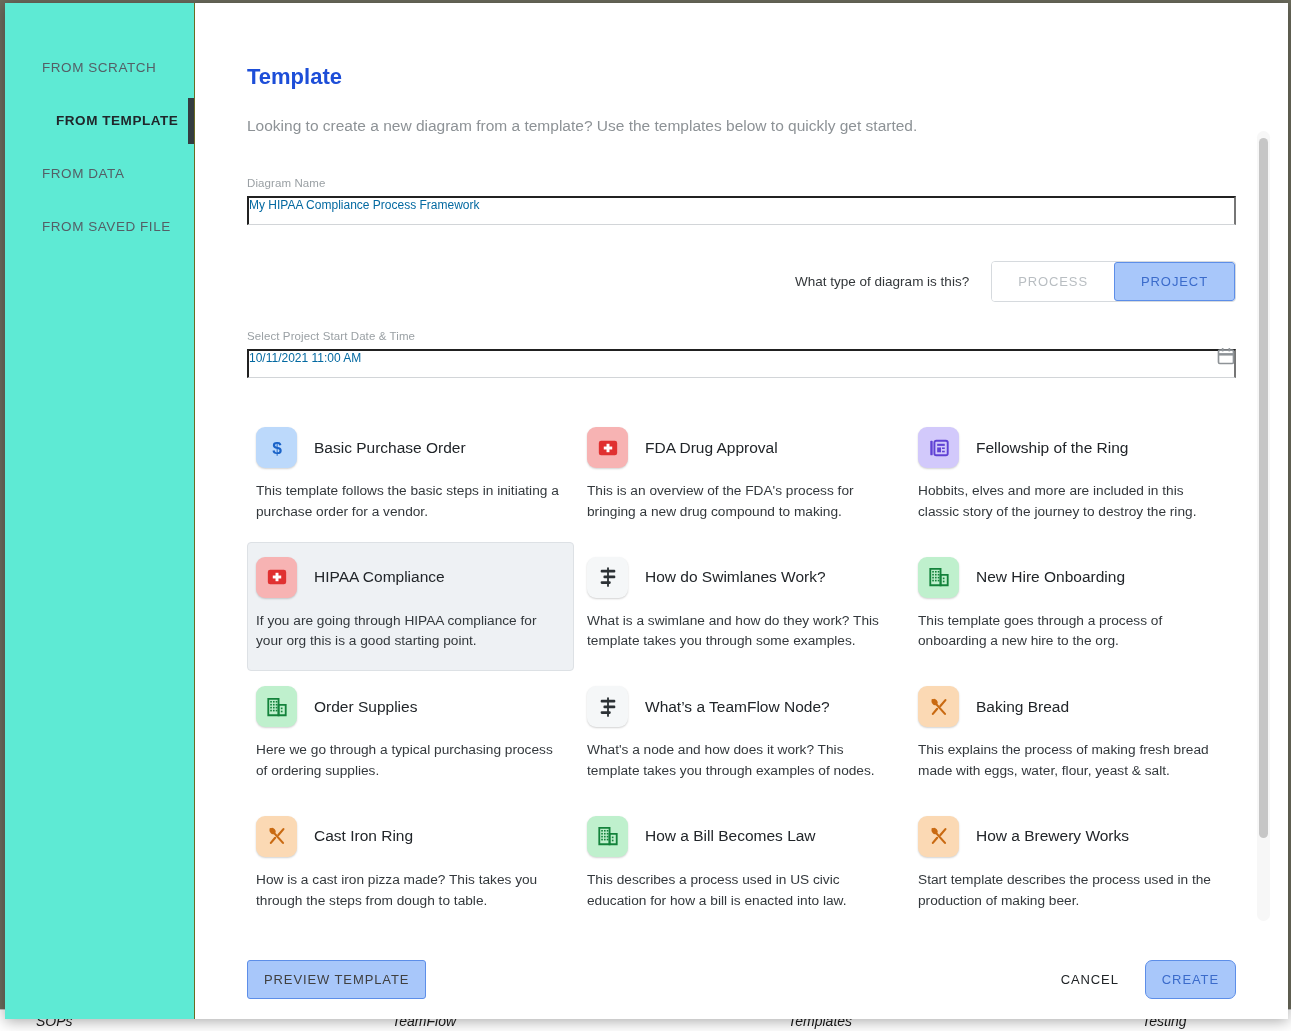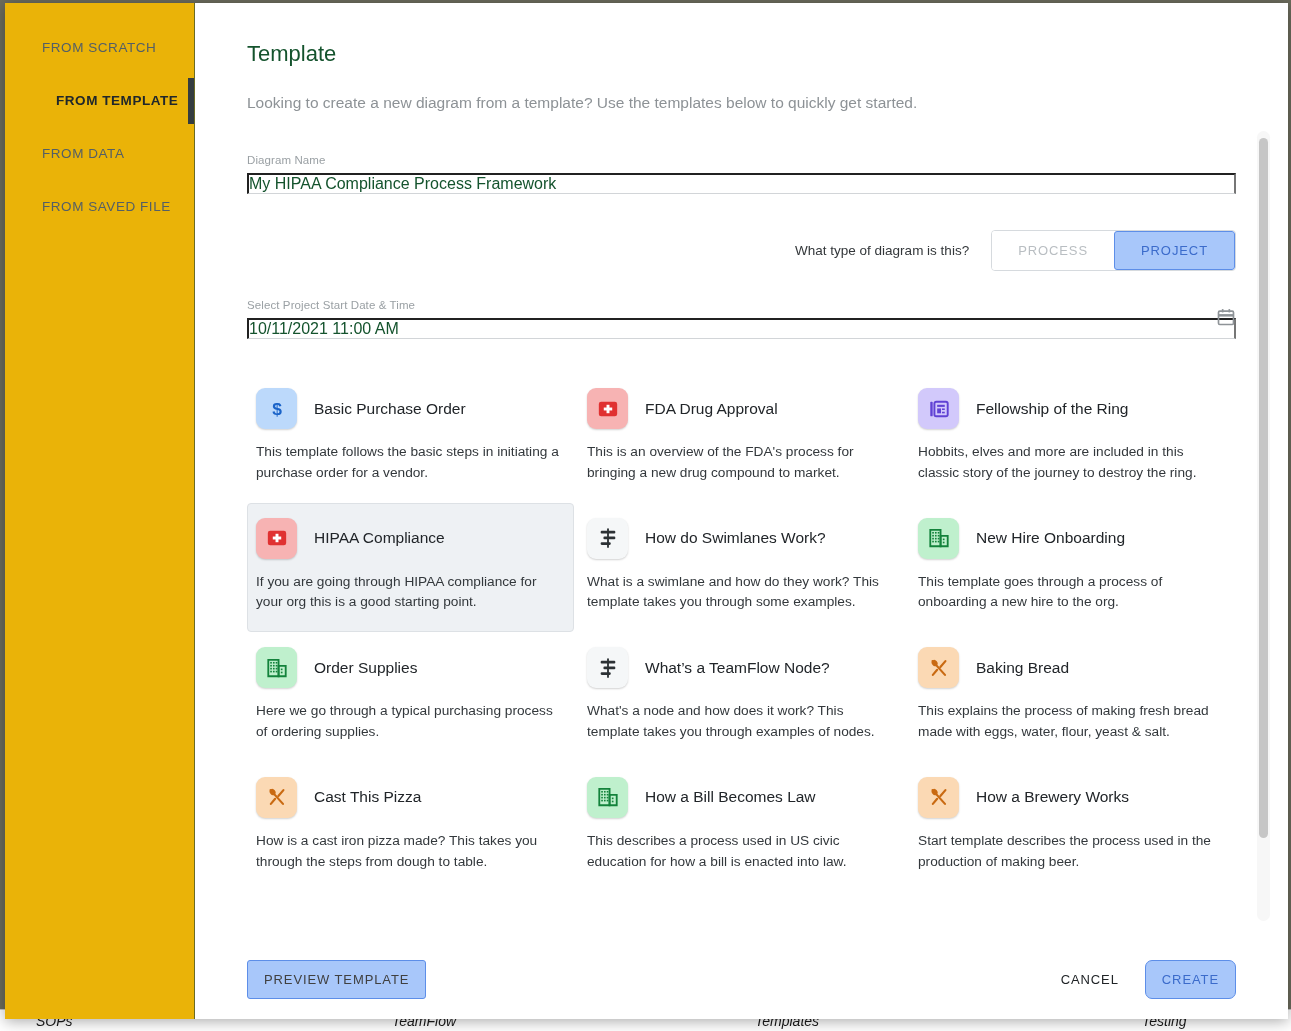--- a/index.html
+++ b/index.html
@@ -32,24 +32,24 @@
     width: 1283px; height: 1016px;
     background: #ffffff;
     display: flex;
     box-shadow: 0 2px 14px rgba(0,0,0,.35);
     overflow: hidden;
   }
 
   
   #sidebar {
     width: 190px; flex: 0 0 190px;
-    background: #eab308;
+    background: #5eead4;
     border-right: 1px solid #6b6b23;
     position: relative;
-    padding-top: 18px;
+    padding-top: 38px;
   }
   .side-item {
     position: relative;
     height: 53px;
     display: flex; align-items: center;
     padding-left: 37px;
     font-size: 13.5px;
     letter-spacing: .55px;
     color: #545f66;
     cursor: pointer;
@@ -69,36 +69,37 @@
     min-width: 0;
   }
   #scrollpane {
     flex: 1 1 auto;
     position: relative;
     overflow: hidden;
     padding: 0 52px 0 52px;
   }
 
   #page-title {
-    font-size: 22px; color: #14532d; font-weight: normal;
-    margin-top: 38px;
+    font-size: 22px; color: #1d4ed8; font-weight: bold;
+    margin-top: 61px;
   }
   #page-subtitle {
     margin-top: 27px;
     font-size: 15.5px; color: #8d9296; font-weight: normal;
   }
 
   
   .field { margin-top: 42px; position: relative; }
   .field-label {
     font-size: 11.5px; color: #9aa0a4; letter-spacing: .1px;
   }
   .field-value {
     margin-top: 7px;
-    font-size: 16px; color: #14532d;
+    font-size: 12px; color: #0369a1;
+    padding-bottom: 12px;
     border-bottom: 1px solid #d2d5d8;
     background: transparent;
     width: 100%;
     font-family: "Liberation Sans", sans-serif;
     outline: none;
   }
 
   
   #type-row {
     margin-top: 36px;
@@ -212,21 +213,21 @@
     font-family: "Liberation Sans", sans-serif;
   }
 </style>
 </head>
 <body>
 
 <div id="bg-page">
   <div id="bg-bottom-bar">
     <span class="bg-label" style="left:36px">SOPs</span>
     <span class="bg-label" style="left:392px">TeamFlow</span>
-    <span class="bg-label" style="left:755px">Templates</span>
+    <span class="bg-label" style="left:788px">Templates</span>
     <span class="bg-label" style="left:1142px">Testing</span>
   </div>
 </div>
 
 <div id="modal">
 
   <nav id="sidebar">
     <div class="side-item">
       <span>FROM SCRATCH</span>
     </div>
@@ -291,21 +292,21 @@
             <div class="tpl-head">
               <span class="tpl-icon" style="background: rgb(247, 179, 179);">
                 <svg width="22" height="22" viewBox="0 0 24 24">
                   <rect x="2" y="4" width="20" height="16" rx="2.5" fill="#e03131"></rect>
                   <rect x="10.4" y="7.4" width="3.2" height="9.2" fill="#fff"></rect>
                   <rect x="7.4" y="10.4" width="9.2" height="3.2" fill="#fff"></rect>
                 </svg>
               </span>
               <span class="tpl-name">FDA Drug Approval</span>
             </div>
-            <div class="tpl-desc">This is an overview of the FDA's process for bringing a new drug compound to market.</div>
+            <div class="tpl-desc">This is an overview of the FDA's process for bringing a new drug compound to making.</div>
           </div>
           <div class="tpl-card">
             <div class="tpl-head">
               <span class="tpl-icon" style="background: rgb(210, 201, 251);">
                 <svg width="22" height="22" viewBox="0 0 24 24">
                   <rect x="2.5" y="4" width="2.6" height="16" rx="1" fill="#6042d4"></rect>
                   <rect x="7" y="4" width="14.5" height="16" rx="2" fill="none" stroke="#6042d4" stroke-width="2.1"></rect>
                   <rect x="10" y="7.4" width="8.3" height="2.3" fill="#6042d4"></rect>
                   <rect x="10" y="11.4" width="4.2" height="5.3" fill="#6042d4"></rect>
                   <rect x="15.3" y="11.4" width="3" height="1.7" fill="#6042d4"></rect>
@@ -434,21 +435,21 @@
               <span class="tpl-icon" style="background: rgb(251, 217, 180);">
                 <svg width="22" height="22" viewBox="0 0 24 24">
                   <g stroke="#c96a12" stroke-width="2.4" stroke-linecap="round">
                     <line x1="5" y1="4.5" x2="18.5" y2="19.5"></line>
                     <line x1="19" y1="4.5" x2="13.5" y2="11"></line>
                     <line x1="10" y1="14" x2="5.3" y2="19.5"></line>
                   </g>
                   <ellipse cx="7.2" cy="6.6" rx="3" ry="3.6" transform="rotate(-38 7.2 6.6)" fill="#c96a12"></ellipse>
                 </svg>
               </span>
-              <span class="tpl-name">Cast This Pizza</span>
+              <span class="tpl-name">Cast Iron Ring</span>
             </div>
             <div class="tpl-desc">How is a cast iron pizza made? This takes you through the steps from dough to table.</div>
           </div>
           <div class="tpl-card">
             <div class="tpl-head">
               <span class="tpl-icon" style="background: rgb(191, 240, 205);">
                 <svg width="22" height="22" viewBox="0 0 24 24">
                   <path d="M2.5 21V3.2h11.2V21z" fill="none" stroke="#13823b" stroke-width="2"></path>
                   <path d="M13.7 21V9.6H21.5V21z" fill="none" stroke="#13823b" stroke-width="2"></path>
                   <g fill="#13823b">

